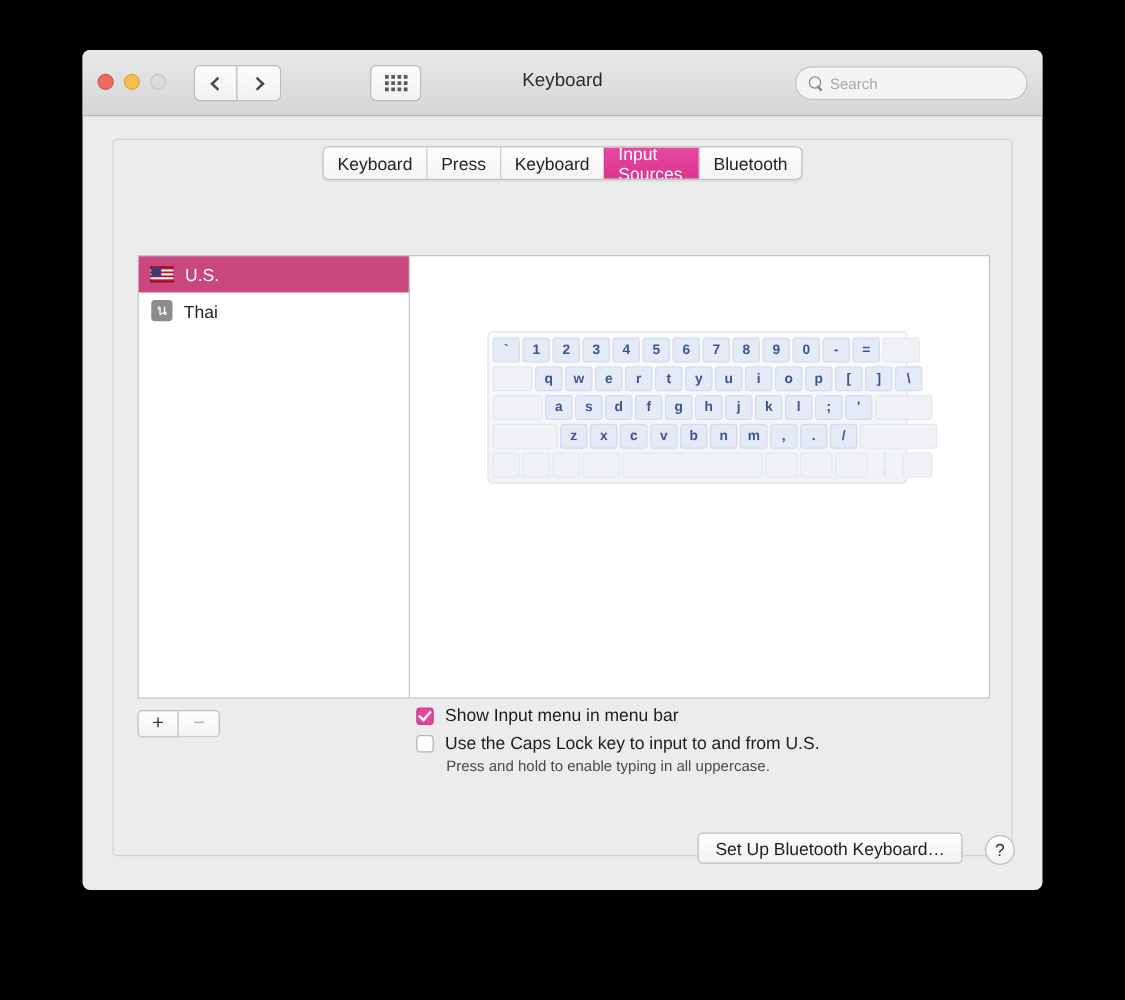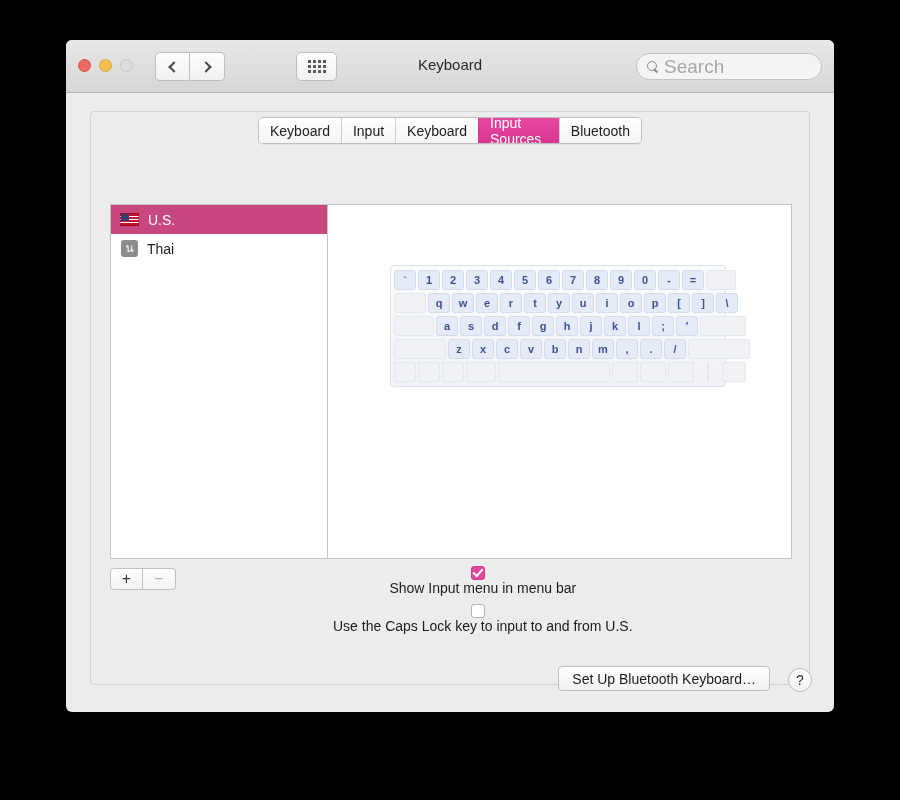--- a/index.html
+++ b/index.html
@@ -73,21 +73,21 @@
   .mag { position: relative; width: 11px; height: 11px; flex: none; }
   .mag::before {
     content:""; position:absolute; left:0; top:0;
     width: 8px; height: 8px; border: 1.5px solid #8b8b8b; border-radius: 50%;
   }
   .mag::after {
     content:""; position:absolute; left:7px; top:7px;
     width: 5px; height: 1.5px; background: #8b8b8b; transform: rotate(45deg);
     transform-origin: left center;
   }
-  #searchtext { font-size: 19px; color: #a8a8a8; margin-left: 6px; }
+  #searchtext { font-size: 12px; color: #a8a8a8; margin-left: 6px; }
 
   
   #tabbar {
     position: absolute; left: 50%; transform: translateX(-50%);
     top: 77px; display: flex;
     border: 1px solid #bfbfbf; border-radius: 5px; overflow: hidden;
     box-shadow: 0 1px 1px rgba(0,0,0,0.06);
   }
   .tab {
     height: 25px; padding: 0 11px;
@@ -174,21 +174,21 @@
     background: linear-gradient(to bottom,#fefefe,#f3f3f3);
     border: 1px solid #c0c0c0;
     display: flex; align-items: center; justify-content: center;
     font-size: 16px; color: #3a3a3a;
   }
   .pmbtn:first-child { border-radius: 4px 0 0 4px; }
   .pmbtn:last-child  { border-radius: 0 4px 4px 0; border-left: none; color: #b0b0b0; }
 
   
   #options { position: absolute; left: 242px; top: 452px; }
-  .optrow { display: flex; align-items: center; margin-bottom: 6px; flex-direction: column; }
+  .optrow { display: flex; align-items: center; margin-bottom: 6px; }
   .cbox {
     width: 14px; height: 14px; flex: none; margin-right: 9px; margin-top: 2px;
     border-radius: 3px; border: 1px solid #b4b4b4; background: #fff;
     display: flex; align-items: center; justify-content: center;
   }
   .cbox.checked { background: #e0479d; border-color: #cf3a8d; }
   .cbox.checked::after {
     content:""; width: 4px; height: 8px;
     border-right: 2px solid #fff; border-bottom: 2px solid #fff;
     transform: rotate(42deg) translate(-1px,-1px);
@@ -371,27 +371,28 @@
     <div id="options">
       <div class="optrow">
         <span class="cbox checked"></span>
         <span class="optlabel">Show Input menu in menu bar</span>
       </div>
 
       <div class="optrow">
         <span class="cbox"></span>
         <span class="optlabel">Use the Caps Lock key to input to and from U.S.</span>
       </div>
+      <div class="subnote">Press and hold to enable typing in all uppercase.</div>
 
     </div>
   </div>
 
   <div id="tabbar">
     <div class="tab">Keyboard</div>
-    <div class="tab">Input</div>
+    <div class="tab">Press</div>
     <div class="tab">Keyboard</div>
     <div class="tab active">Input Sources</div>
     <div class="tab">Bluetooth</div>
   </div>
 
   <div id="btbtn">Set Up Bluetooth Keyboard…</div>
   <div id="helpbtn">?</div>
 
 </div>
 

